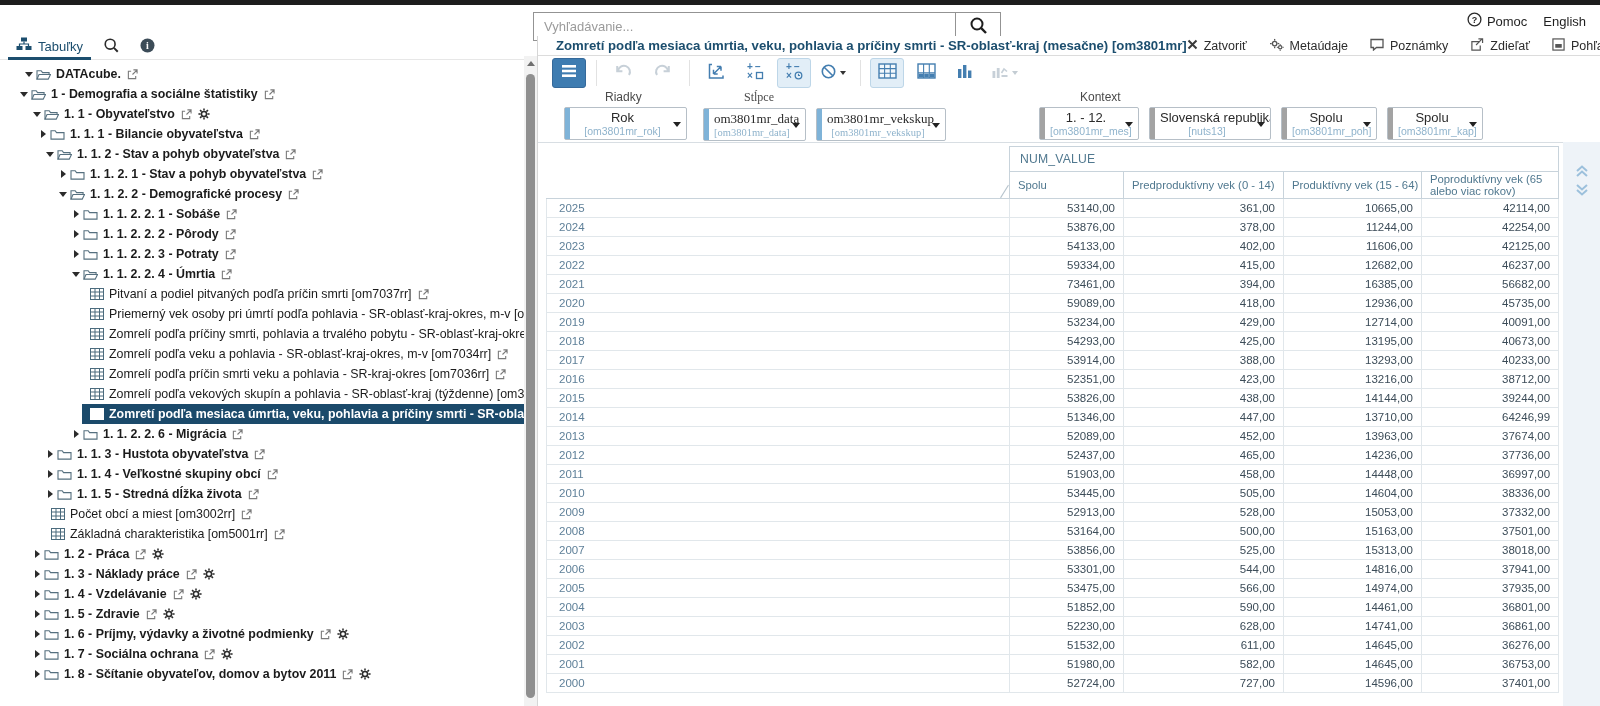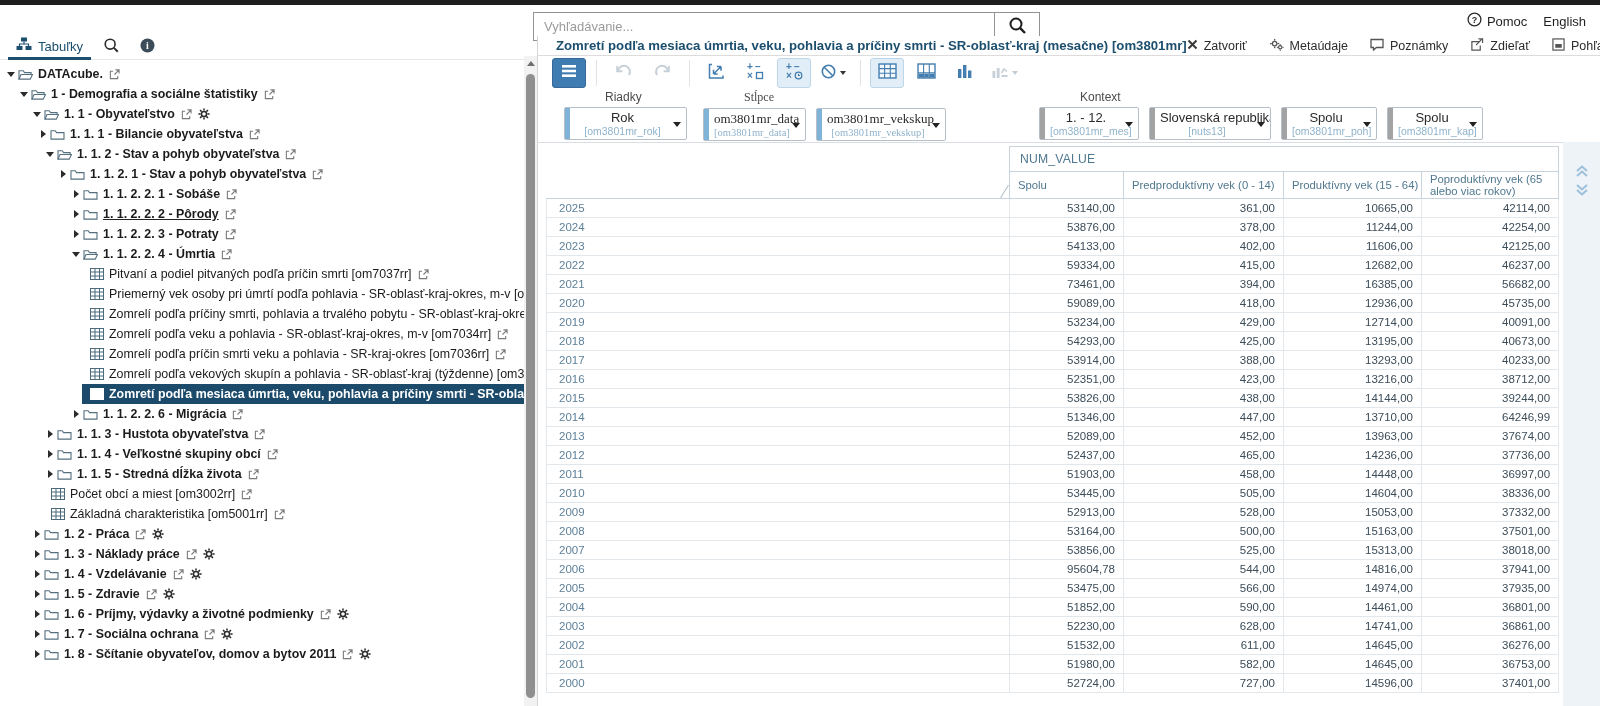--- a/index.html
+++ b/index.html
@@ -4,21 +4,21 @@
 <style>
   * { box-sizing: border-box; }
   html,body { margin:0; padding:0; }
   body {
     width:1600px; height:706px; overflow:hidden; position:relative;
     font-family:"Liberation Sans", sans-serif; background:#fff; color:#222;
   }
   
   #top-strip { position:absolute; left:0; top:0; width:1600px; height:5px; background:#1d1d1d; }
   #app-header { position:absolute; left:0; top:5px; width:1600px; height:31px; background:#fff; }
-  #search-wrap { position:absolute; left:533px; top:7px; width:507px; height:29px; display:flex; }
+  #search-wrap { position:absolute; left:533px; top:7px; width:468px; height:29px; display:flex; }
   #search-input {
     flex:1; border:1px solid #939393; border-right:none; padding:0 10px;
     font-family:"Liberation Sans",sans-serif; font-size:13px; color:#333; outline:none;
   }
   #search-input::placeholder { color:#9b9b9b; }
   #search-btn { width:46px; border:1px solid #939393; background:#fff; display:flex; align-items:center; justify-content:center; cursor:pointer; }
   #header-right { position:absolute; right:14px; top:6px; height:20px; display:flex; align-items:center; gap:16px; font-size:13px; color:#1f1f1f; }
   .hdr-link { display:flex; align-items:center; gap:5px; cursor:pointer; }
 
   
@@ -149,21 +149,21 @@
     <div class="side-tab">
       <span>
         <svg width="15" height="15" viewBox="0 0 15 15">
             <circle cx="7.5" cy="7.5" r="7" fill="#3c4c58"></circle>
             <text x="7.5" y="11" text-anchor="middle" font-size="10" font-weight="bold" fill="#fff" font-family="Liberation Serif, serif">i</text>
           </svg>
       </span>
     </div>
   </div>
   <div id="tree">
-      <div class="tree-row" style="padding-left: 4px;">
+      <div class="tree-row" style="padding-left: 22px;">
         <span class="tree-inner">
           <span class="caret-slot">
             <span class="caret-down"></span>
           </span>
           <span class="tree-icon">
             <svg width="15" height="13" viewBox="0 0 16 14">
               <path d="M1 12 V3 h4.5 l1.5 2 H14 v2" fill="#fff" stroke="#56707f" stroke-width="1.2"></path>
               <path d="M3.2 7 h12.3 l-2.4 5 H1z" fill="#fff" stroke="#56707f" stroke-width="1.2"></path>
             </svg>
           </span>
@@ -282,40 +282,60 @@
           </span>
           <span class="tree-label folder">1. 1. 2. 1 - Stav a pohyb obyvateľstva</span>
           <span class="tree-link">
             <svg width="11" height="11" viewBox="0 0 12 12">
               <path d="M4.5 2.5 H1.5 v8 h8 V7.5" fill="none" stroke="#5a5a5a" stroke-width="1.2"></path>
               <path d="M6 6 L10.8 1.2 M7 1 h4 v4" fill="none" stroke="#5a5a5a" stroke-width="1.2"></path>
             </svg>
           </span>
         </span>
       </div>
+      <div class="tree-row" style="padding-left: 56px;">
+        <span class="tree-inner">
+          <span class="caret-slot">
+            <span class="caret-down"></span>
+          </span>
+          <span class="tree-icon">
+            <svg width="15" height="13" viewBox="0 0 16 14">
+              <path d="M1 12 V3 h4.5 l1.5 2 H14 v2" fill="#fff" stroke="#56707f" stroke-width="1.2"></path>
+              <path d="M3.2 7 h12.3 l-2.4 5 H1z" fill="#fff" stroke="#56707f" stroke-width="1.2"></path>
+            </svg>
+          </span>
+          <span class="tree-label folder">1. 1. 2. 2 - Demografické procesy</span>
+          <span class="tree-link">
+            <svg width="11" height="11" viewBox="0 0 12 12">
+              <path d="M4.5 2.5 H1.5 v8 h8 V7.5" fill="none" stroke="#5a5a5a" stroke-width="1.2"></path>
+              <path d="M6 6 L10.8 1.2 M7 1 h4 v4" fill="none" stroke="#5a5a5a" stroke-width="1.2"></path>
+            </svg>
+          </span>
+        </span>
+      </div>
       <div class="tree-row" style="padding-left: 69px;">
         <span class="tree-inner">
           <span class="caret-slot">
             <span class="caret-right"></span>
           </span>
           <span class="tree-icon">
             <svg width="15" height="13" viewBox="0 0 16 14">
               <path d="M1 12 V3 h4.5 l1.5 2 H15 v7 z" fill="#fff" stroke="#56707f" stroke-width="1.2"></path>
             </svg>
           </span>
           <span class="tree-label folder">1. 1. 2. 2. 1 - Sobáše</span>
           <span class="tree-link">
             <svg width="11" height="11" viewBox="0 0 12 12">
               <path d="M4.5 2.5 H1.5 v8 h8 V7.5" fill="none" stroke="#5a5a5a" stroke-width="1.2"></path>
               <path d="M6 6 L10.8 1.2 M7 1 h4 v4" fill="none" stroke="#5a5a5a" stroke-width="1.2"></path>
             </svg>
           </span>
         </span>
       </div>
-      <div class="tree-row" style="padding-left: 69px; text-decoration: underline;">
+      <div class="tree-row" style="padding-left: 69px;">
         <span class="tree-inner">
           <span class="caret-slot">
             <span class="caret-right"></span>
           </span>
           <span class="tree-icon">
             <svg width="15" height="13" viewBox="0 0 16 14">
               <path d="M1 12 V3 h4.5 l1.5 2 H15 v7 z" fill="#fff" stroke="#56707f" stroke-width="1.2"></path>
             </svg>
           </span>
           <span class="tree-label folder">1. 1. 2. 2. 2 - Pôrody</span>
@@ -1177,21 +1197,21 @@
           </tr>
           <tr>
             <td class="year">2007</td>
             <td class="num">53856,00</td>
             <td class="num">525,00</td>
             <td class="num">15313,00</td>
             <td class="num">38018,00</td>
           </tr>
           <tr>
             <td class="year">2006</td>
-            <td class="num">95604,78</td>
+            <td class="num">53301,00</td>
             <td class="num">544,00</td>
             <td class="num">14816,00</td>
             <td class="num">37941,00</td>
           </tr>
           <tr>
             <td class="year">2005</td>
             <td class="num">53475,00</td>
             <td class="num">566,00</td>
             <td class="num">14974,00</td>
             <td class="num">37935,00</td>

